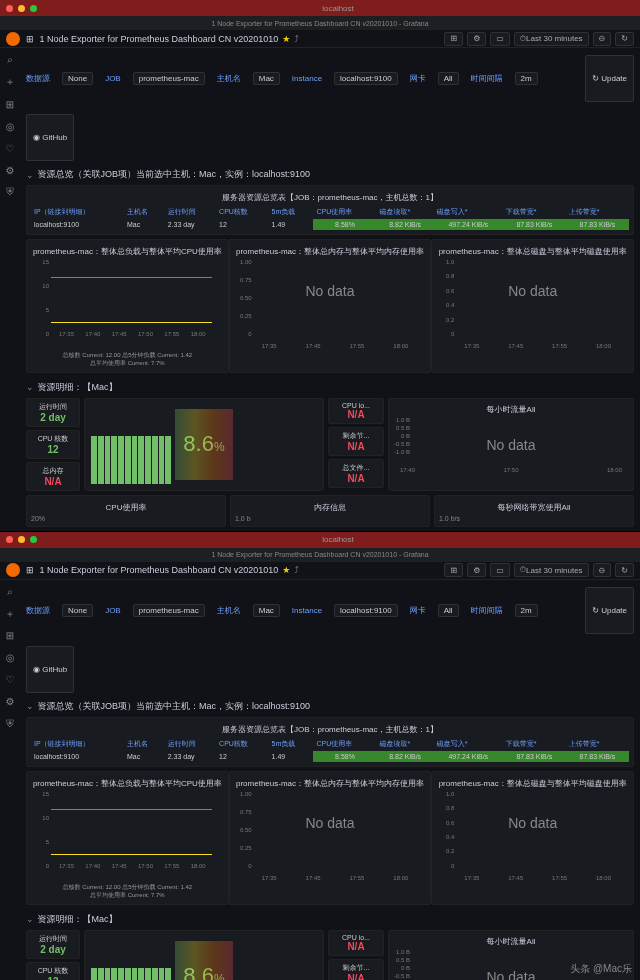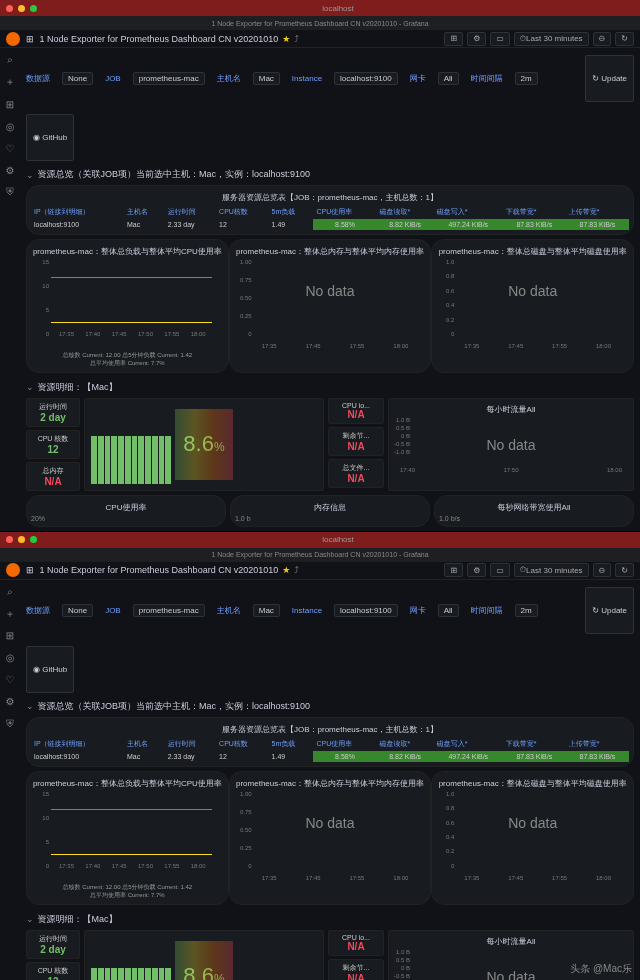--- a/index.html
+++ b/index.html
@@ -21,21 +21,21 @@
 .layout{display:flex}
 .sidebar{width:20px;background:#111217;display:flex;flex-direction:column;align-items:center;padding:6px 0;gap:10px}
 .sicon{width:12px;height:12px;color:#888;cursor:pointer;display:flex;align-items:center;justify-content:center;font-size:10px}
 .main{flex:1;padding:4px 6px}
 .varrow{display:flex;align-items:center;gap:12px;padding:3px 0;flex-wrap:wrap}
 .vlabel{color:#6e9fff;font-size:8px}
 .vchip{background:#181b1f;border:1px solid #2c3235;padding:1px 5px;border-radius:2px;font-size:8px;color:#ccc;cursor:pointer}
 .abtn{padding:18px 6px;border:1px solid #2c3235;background:#181b1f;border-radius:2px;font-size:8px;color:#ccc;cursor:pointer}
 .rowhdr{display:flex;align-items:center;padding:4px 0;gap:4px;font-size:9px}
 .chev{color:#888}
-.panel{background:#181b1f;border:1px solid #222;border-radius:13px;padding:4px;margin-bottom:4px}
+.panel{background:#181b1f;border:1px solid #222;border-radius:2px;padding:4px;margin-bottom:4px}
 .ptitle{text-align:center;color:#ccccdc;font-size:8px;padding:2px 0}
 .table{width:100%;font-size:7px;border-collapse:collapse}
 .table th{color:#6e9fff;text-align:left;padding:2px 3px;font-weight:normal}
 .table td{padding:2px 3px;color:#ccc}
 .gcell{background:#37872d;color:#fff;text-align:center;padding:2px}
 .row3{display:flex;gap:0;margin-bottom:4px}
 .row3>.panel{flex:1;margin:0}
 .chartarea{height:90px;position:relative;padding:4px}
 .nodata{color:#888;text-align:center;padding:20px 0;font-size:14px}
 .legend{font-size:6px;color:#999;text-align:center;padding-top:2px;line-height:1.4}

